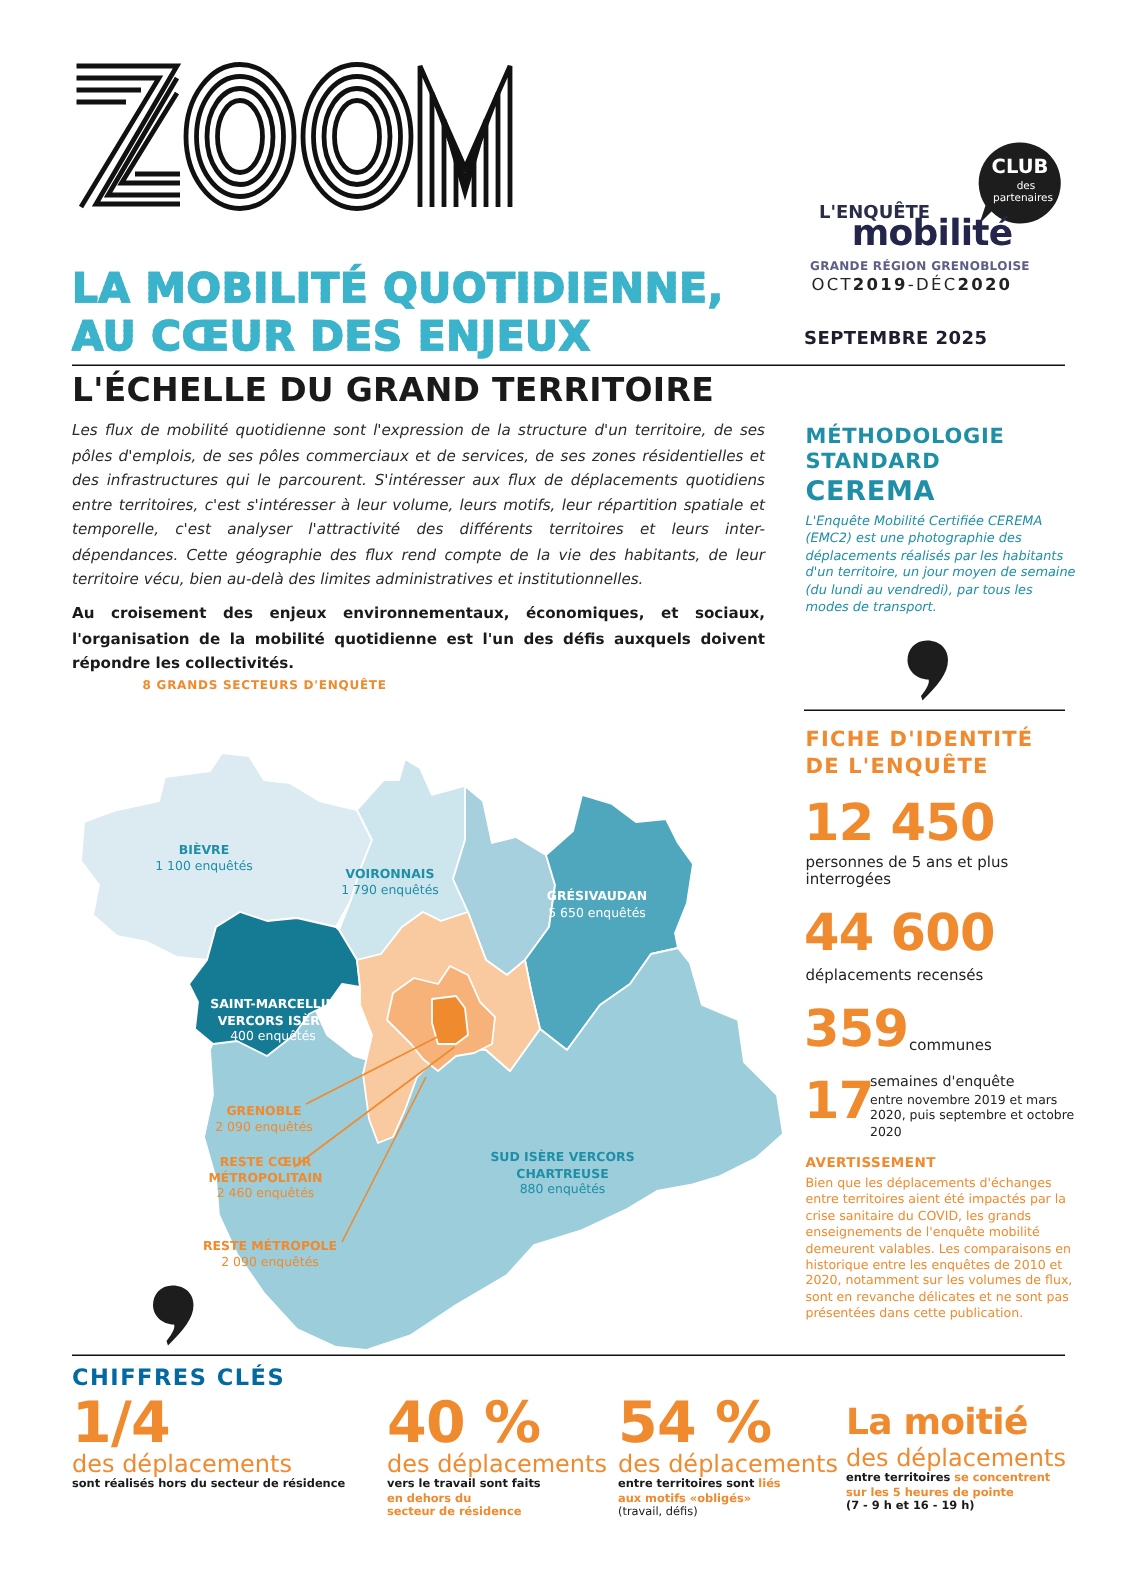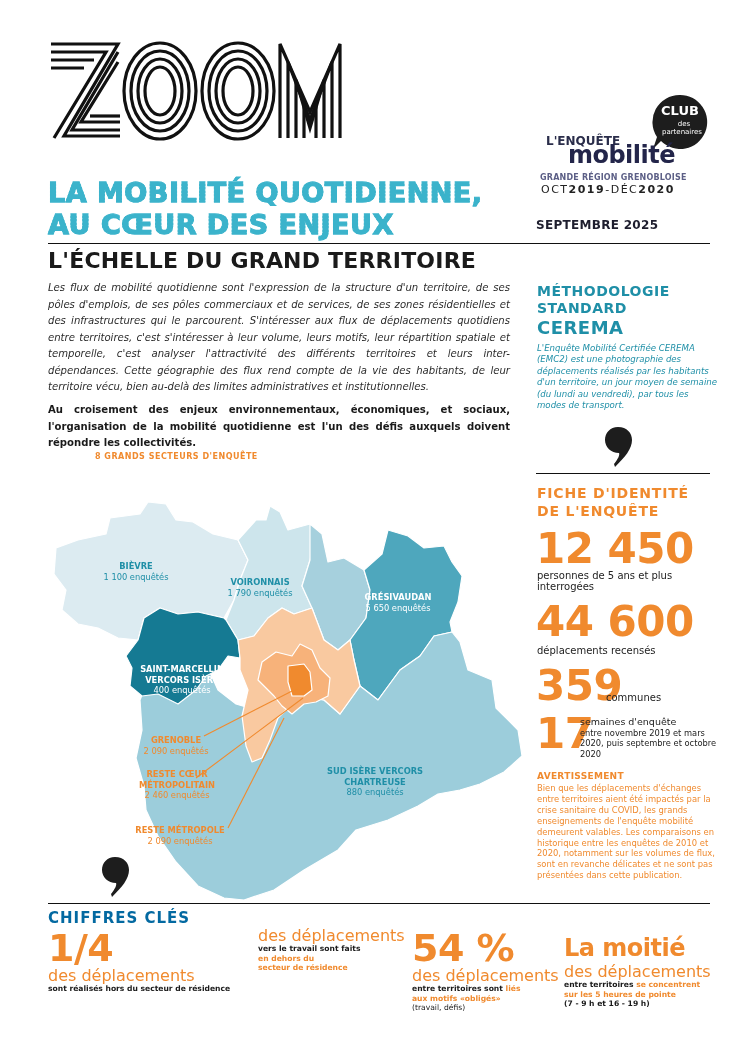--- a/index.html
+++ b/index.html
@@ -39,21 +39,21 @@
   .map { position: absolute; left: 48px; top: 490px; width: 480px; height: 420px; }
   .map-lbl { position: absolute; text-align: center; font-size: 8.3px; line-height: 10.5px; font-weight: bold; white-space: nowrap; }
   .map-lbl .cnt { font-weight: normal; }
   .lbl-teal { color: #1f8fa7; }
   .lbl-white { color: #ffffff; }
   .lbl-orange { color: #f08a2e; }
 
   
   .rule-right { position: absolute; left: 536px; top: 473px; width: 174px; height: 1px; background: #111; }
   .fiche-title { position: absolute; left: 537px; top: 484px; font-size: 14px; line-height: 18px; font-weight: bold; color: #f08a2e; letter-spacing: 0.8px; }
-  .big-num { position: absolute; left: 536px; font-size: 42px; font-weight: bold; color: #f08a2e; letter-spacing: -0.5px; line-height: 36px; }
+  .big-num { position: absolute; left: 536px; font-size: 34px; font-weight: bold; color: #f08a2e; letter-spacing: -0.5px; line-height: 36px; }
   .num-cap { position: absolute; left: 537px; font-size: 10px; line-height: 11px; color: #222; }
   .num-inline { position: absolute; font-size: 10px; color: #222; }
   .num-small { position: absolute; left: 580px; font-size: 8.3px; line-height: 10.5px; color: #222; }
   .num-small b { font-size: 9.5px; font-weight: normal; display: block; }
   .avert-title { position: absolute; left: 537px; top: 771px; font-size: 9px; font-weight: bold; color: #f08a2e; letter-spacing: 0.3px; }
   .avert-text { position: absolute; left: 537px; top: 783px; width: 180px; font-size: 8.4px; line-height: 10.9px; color: #f08a2e; }
 
   
   .rule-bottom { position: absolute; left: 48px; top: 903px; width: 662px; height: 1px; background: #111; }
   .key-title { position: absolute; left: 48px; top: 909px; font-size: 15px; font-weight: bold; color: #0369a1; letter-spacing: 1px; }
@@ -238,20 +238,21 @@
 <div class="rule-bottom"></div>
 <div class="key-title">CHIFFRES CLÉS</div>
 
 <div class="kf" style="left:48px; width:200px;">
   <div class="kf-num">1/4</div>
   <div class="kf-sub">des déplacements</div>
   <div class="kf-desc">sont réalisés hors du secteur de résidence</div>
 </div>
 
 <div class="kf" style="left:258px; width:150px;">
+  <div class="kf-num">40 %</div>
   <div class="kf-sub">des déplacements</div>
   <div class="kf-desc">
     <span>vers le travail sont faits</span><br>
     <span class="hl" style="display:inline-block;width:90px">en dehors du secteur de résidence</span>
   </div>
 </div>
 
 <div class="kf" style="left:412px; width:150px;">
   <div class="kf-num">54 %</div>
   <div class="kf-sub">des déplacements</div>

